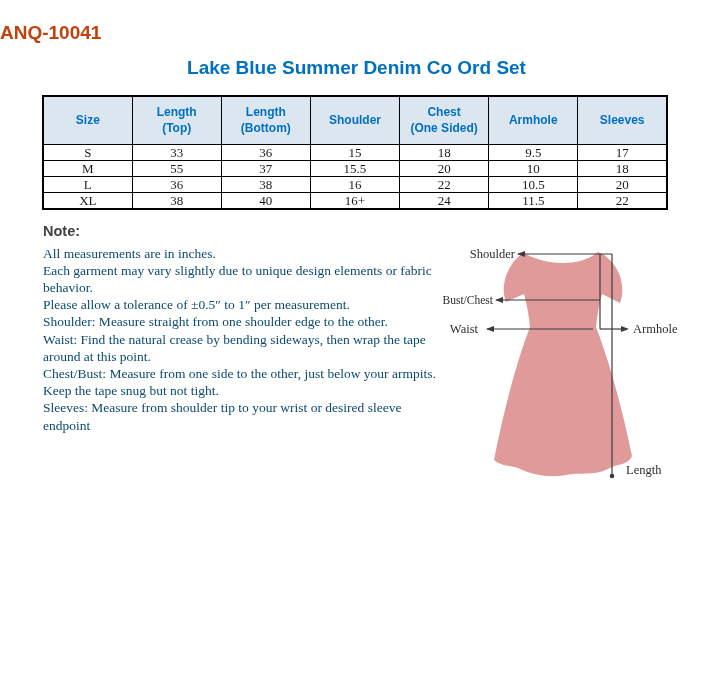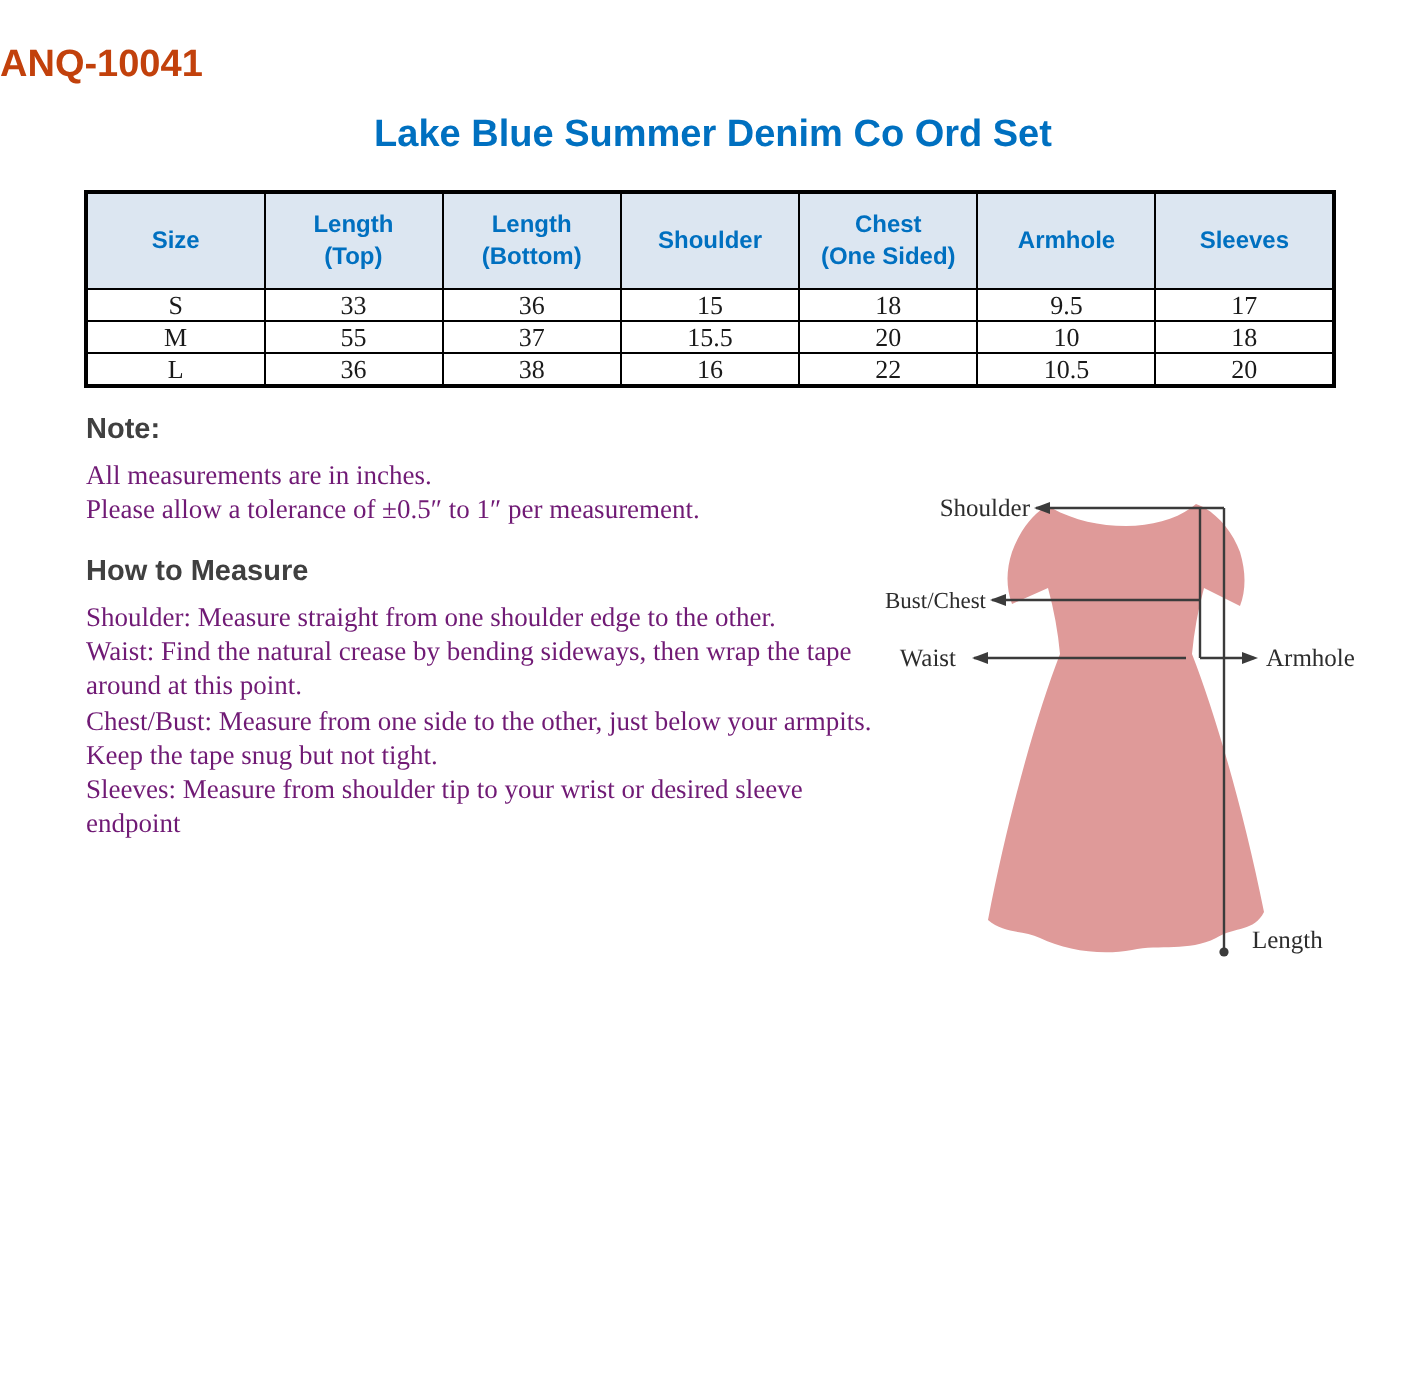--- a/index.html
+++ b/index.html
@@ -68,21 +68,21 @@
     font-family: "Liberation Sans", sans-serif;
     font-weight: bold;
     font-size: 14.5px;
     color: #404040;
     margin: 0 0 6px 0;
   }
   .section-heading.second { margin-top: 15px; }
   .body-line {
     font-size: 13.5px;
     line-height: 17.2px;
-    color: #701a75;
+    color: #0c4a6e;
   }
   .figure-wrap {
     position: absolute;
     left: 430px;
     top: 228px;
     width: 283px;
     height: 265px;
   }
   .figure-wrap svg { display: block; width: 283px; height: 265px; }
   .fig-label {
@@ -132,31 +132,40 @@
       </tr>
       <tr>
         <td>L</td>
         <td>36</td>
         <td>38</td>
         <td>16</td>
         <td>22</td>
         <td>10.5</td>
         <td>20</td>
       </tr>
+      <tr>
+        <td>XL</td>
+        <td>38</td>
+        <td>40</td>
+        <td>16+</td>
+        <td>24</td>
+        <td>11.5</td>
+        <td>22</td>
+      </tr>
     </tbody>
 </table>
 
 <div class="left-col">
   <h3 class="section-heading">Note:</h3>
   <div>
       <div class="body-line">All measurements are in inches.</div>
+      <div class="body-line">Each garment may vary slightly due to unique design elements or fabric behavior.</div>
       <div class="body-line">Please allow a tolerance of ±0.5″ to 1″ per measurement.</div>
     </div>
 
-  <h3 class="section-heading second">How to Measure</h3>
   <div>
       <div class="body-line">Shoulder: Measure straight from one shoulder edge to the other.</div>
       <div class="body-line">Waist: Find the natural crease by bending sideways, then wrap the tape around at this point.</div>
       <div class="body-line">Chest/Bust: Measure from one side to the other, just below your armpits. Keep the tape snug but not tight.</div>
       <div class="body-line">Sleeves: Measure from shoulder tip to your wrist or desired sleeve endpoint</div>
     </div>
 </div>
 
 <div class="figure-wrap">
   <svg viewBox="0 0 283 265" xmlns="http://www.w3.org/2000/svg">

